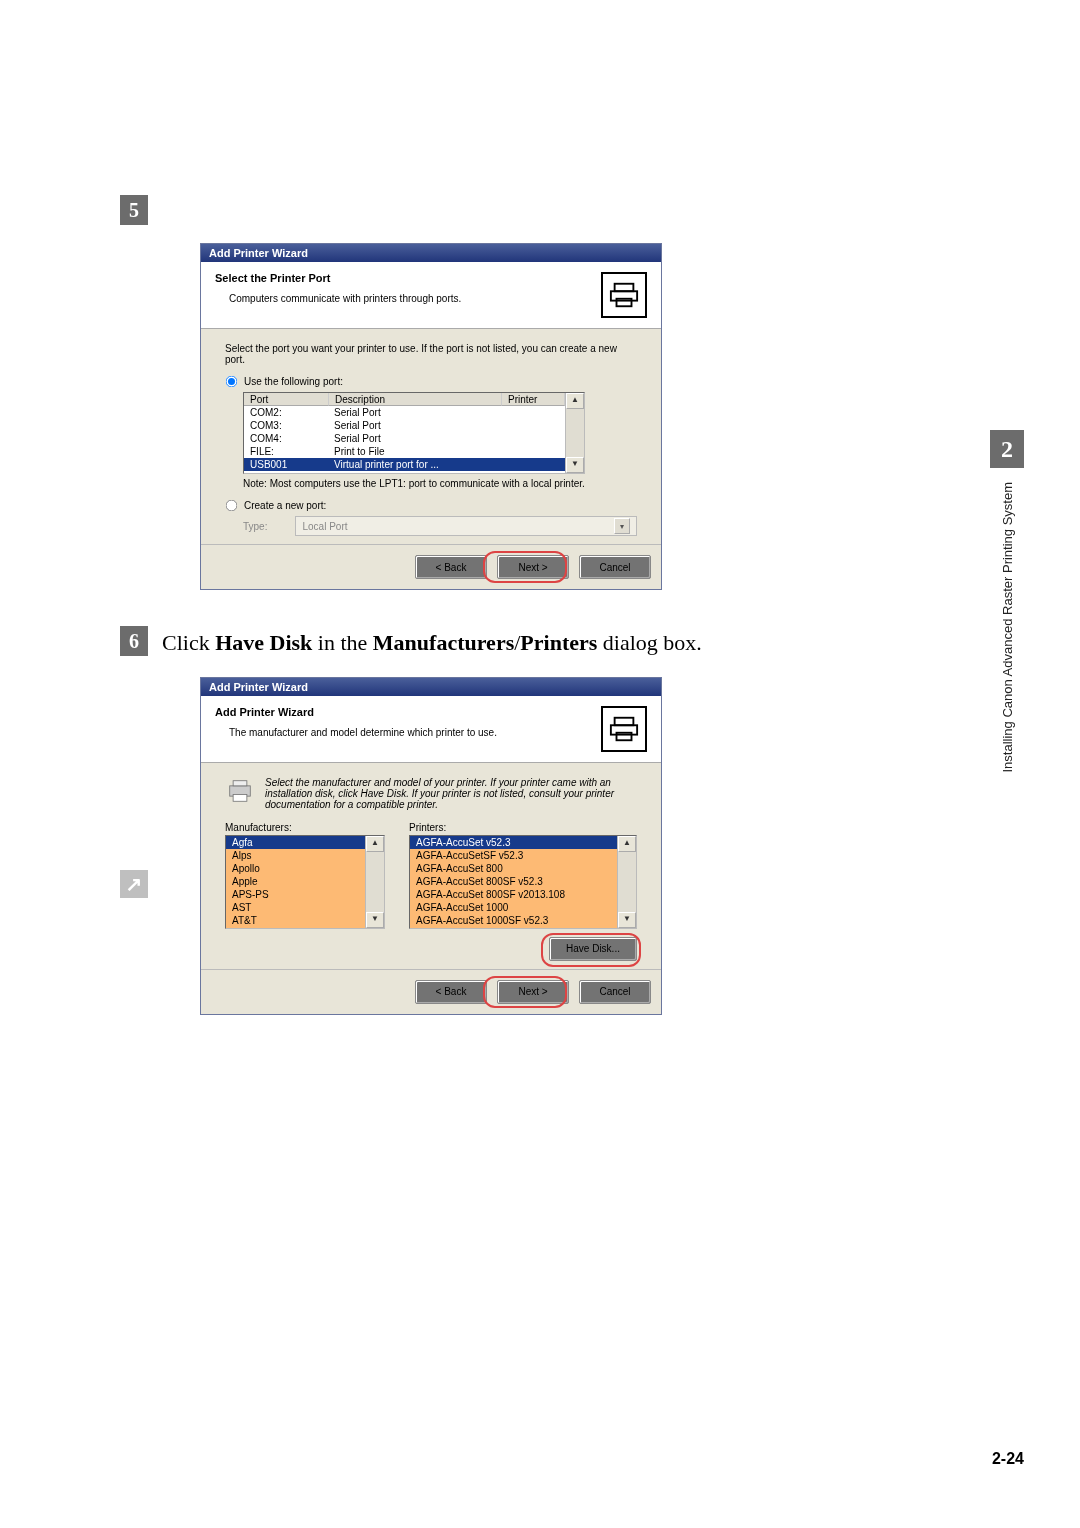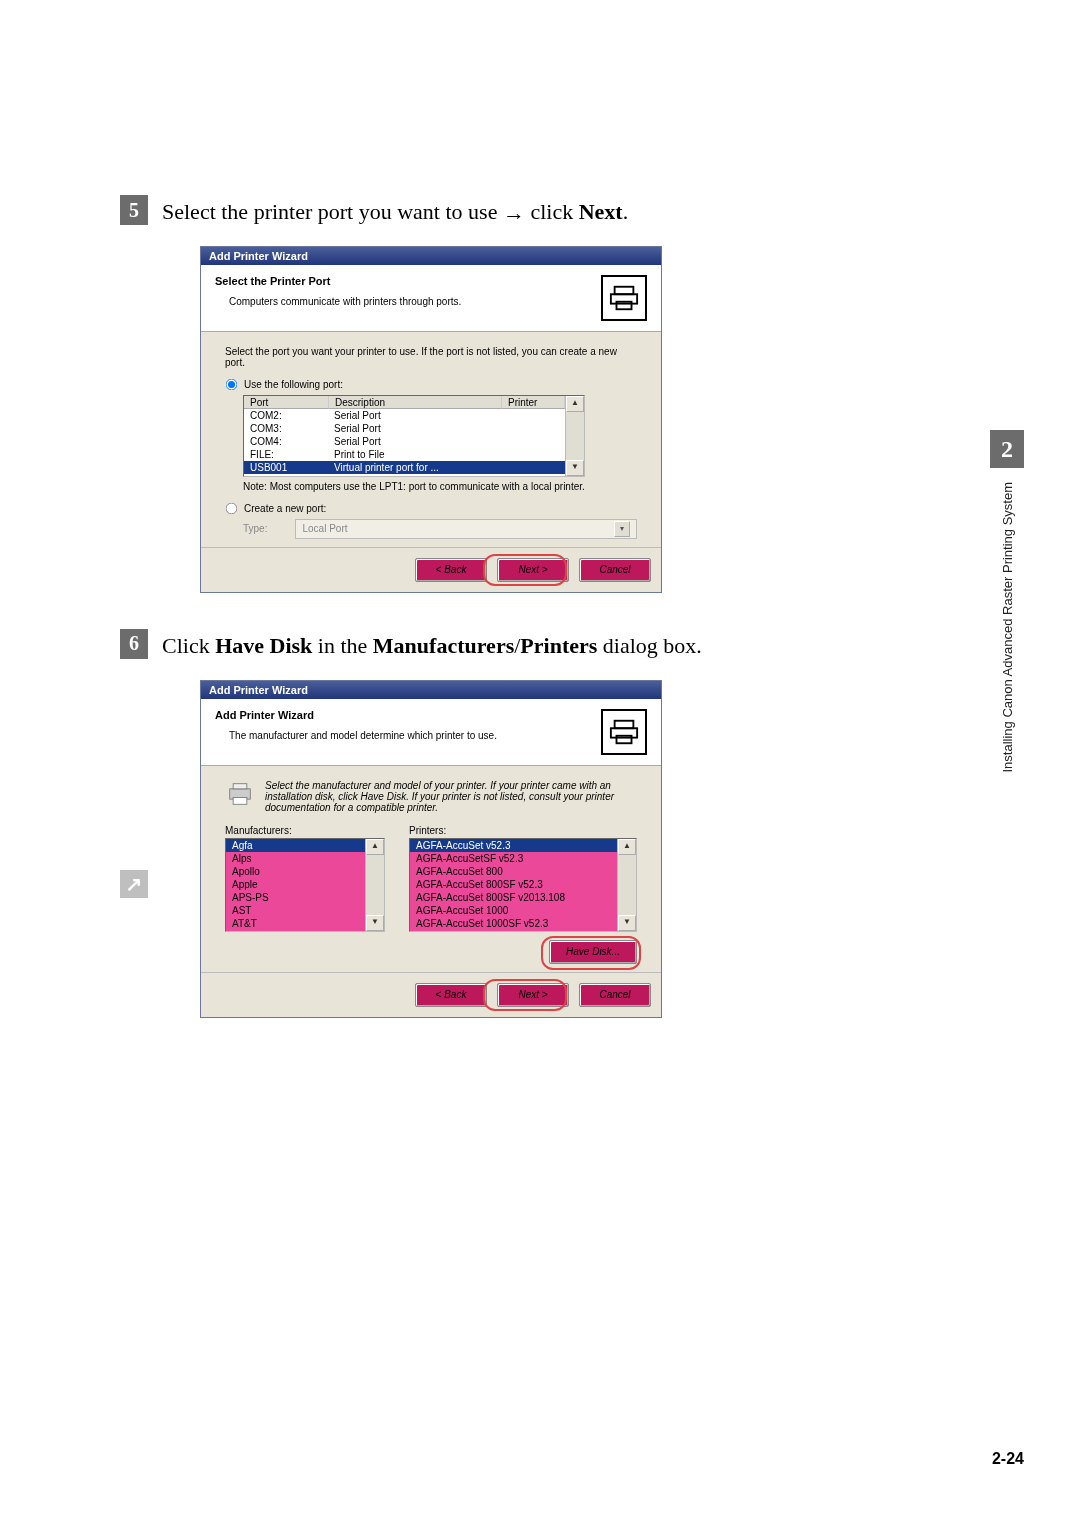--- a/index.html
+++ b/index.html
@@ -187,46 +187,45 @@
     border-top: 1px solid #bbb;
     background: #e8e5d8;
     padding: 10px 10px;
     display: flex;
     justify-content: flex-end;
     gap: 10px;
   }
   .win-btn {
     min-width: 70px;
     height: 22px;
-    background: #be185d;
+    background: #737373;
     border: 1px solid #888;
     box-shadow: 1px 1px 0 #fff inset, -1px -1px 0 #aaa inset;
     font-size: 10px;
     display: flex;
     align-items: center;
     justify-content: center;
     border-radius: 2px;
-    font-style: italic;
   }
   .highlight {
     position: absolute;
     border: 2px solid #d44;
     border-radius: 12px;
     pointer-events: none;
   }
   .lists-wrap {
     display: flex;
     gap: 24px;
     margin-top: 6px;
   }
   .lists-wrap .col { flex: 1; }
   .lists-wrap .lbl { font-size: 10px; margin-bottom: 2px; }
   .listbox {
     border: 1px inset #bbb;
-    background: #ec4899;
+    background: #fdba74;
     height: 92px;
     display: flex;
     font-size: 10px;
   }
   .listbox .items { flex: 1; overflow: hidden; }
   .listbox .items div { padding: 0 6px; height: 13px; line-height: 13px; white-space: nowrap; }
   .listbox .items div.sel { background: #163a8b; color: #fff; }
   .have-disk-row {
     display: flex;
     justify-content: flex-end;
@@ -294,23 +293,20 @@
     justify-content: center;
   }
 </style>
 </head>
 <body>
 
 <div class="page-area">
 
   <div class="step-row">
     <div class="step-badge">5</div>
-    <div class="step-text">
-      <span>Select the printer port you want to use </span><span class="arrow">→</span><span> click </span><b>Next</b><span>.</span>
-    </div>
   </div>
 
   <div class="dialog" style="position:relative;">
     <div class="dialog-titlebar">Add Printer Wizard</div>
     <div class="wizard-header">
       <div class="wizard-header-text">
         <div class="ttl">Select the Printer Port</div>
         <div class="sub">Computers communicate with printers through ports.</div>
       </div>
       <div class="printer-glyph">

